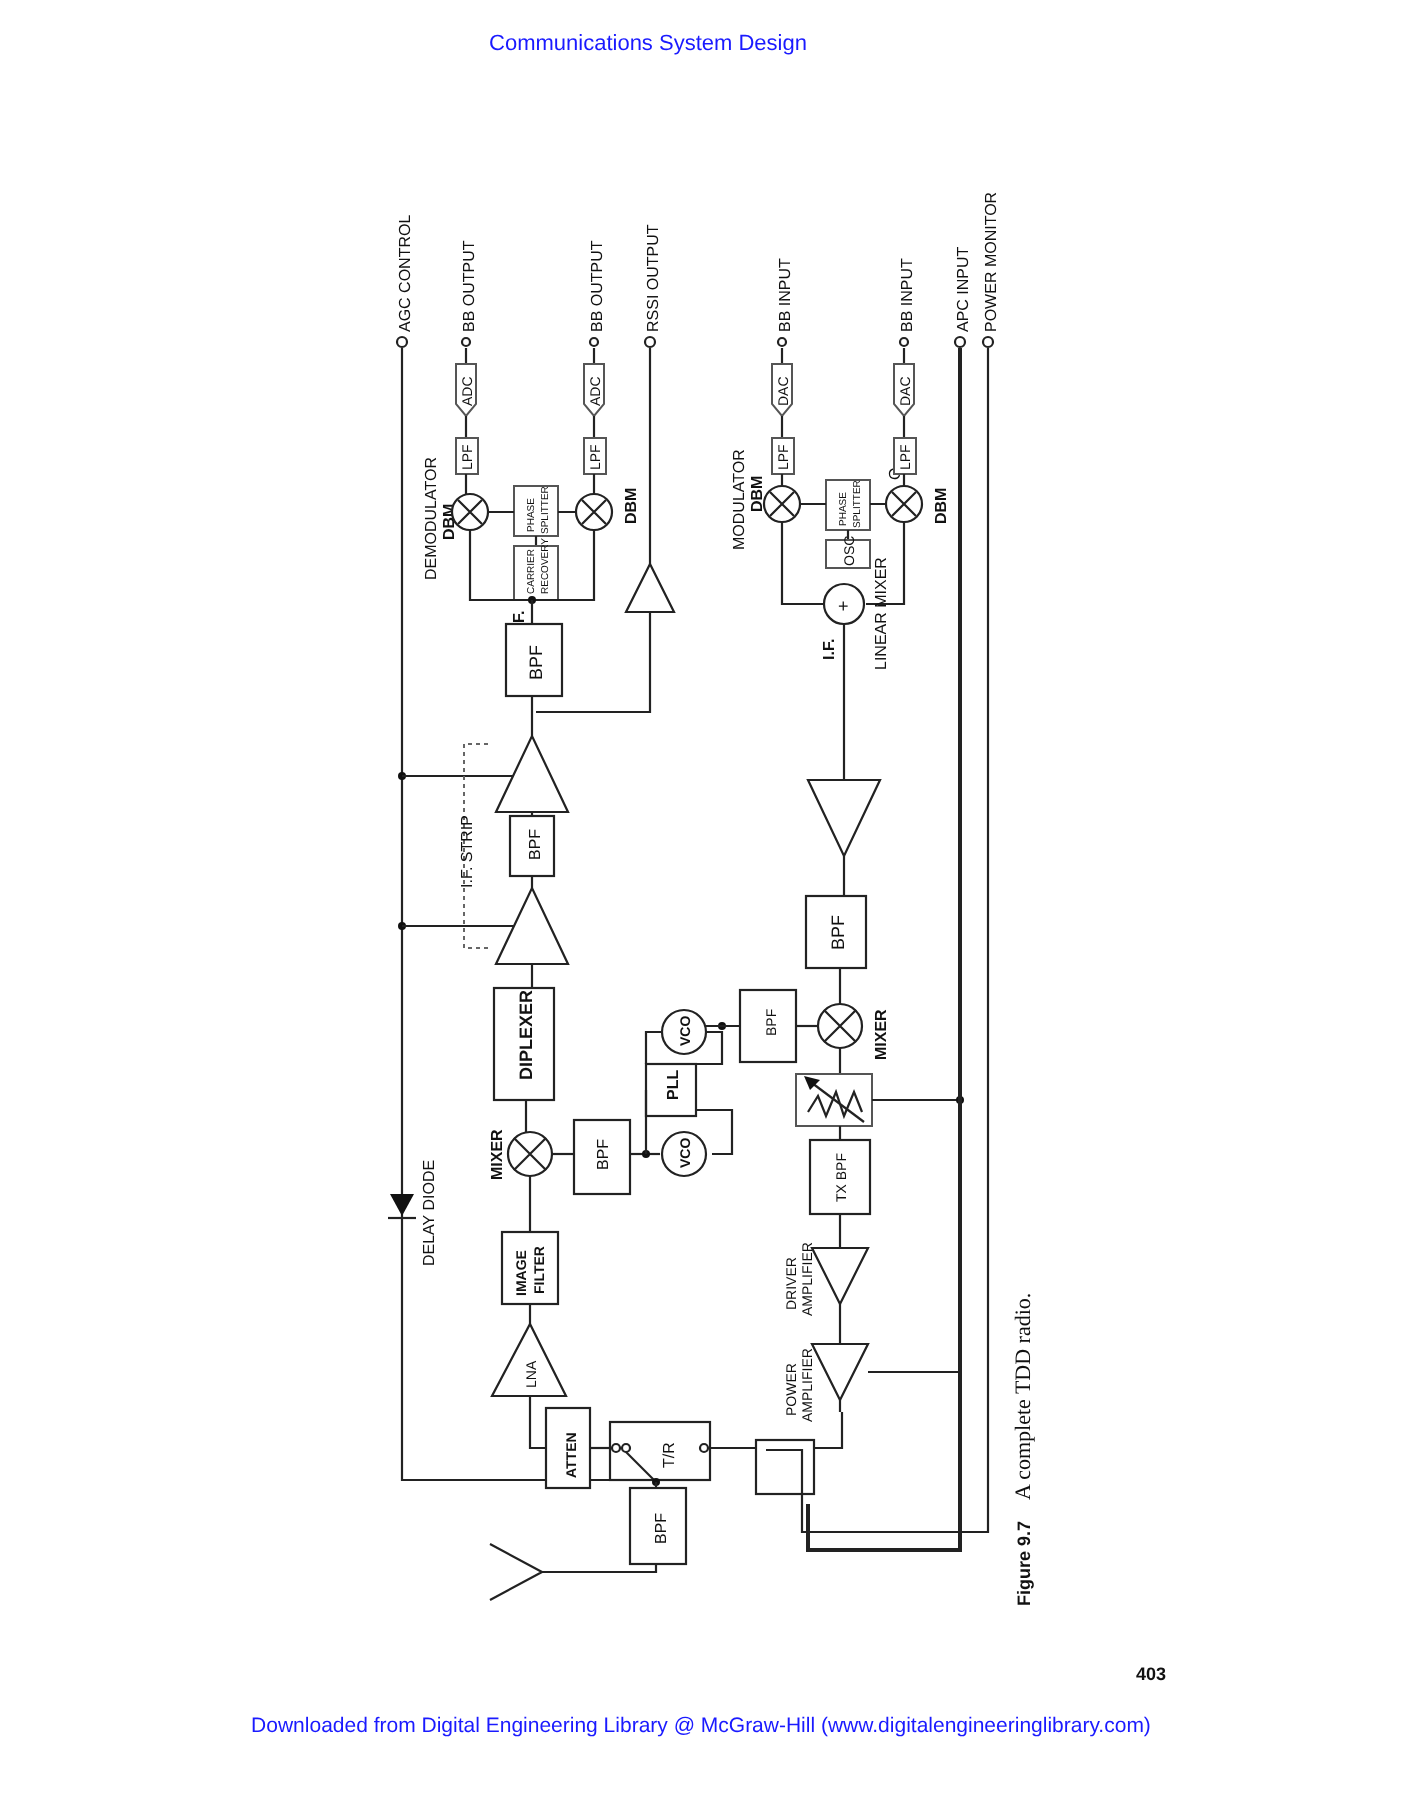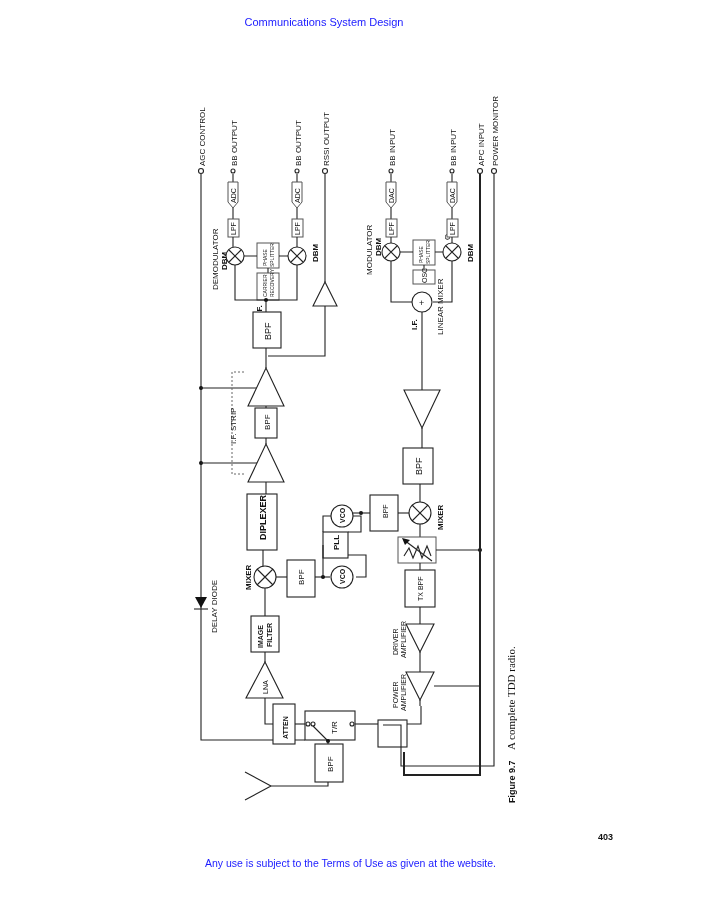--- a/index.html
+++ b/index.html
@@ -1,18 +1,18 @@
 <!DOCTYPE html>
 <html><head>
 <meta charset="utf-8">
 <style>
   html, body { margin: 0; padding: 0; background: #ffffff; }
   body { width: 701px; height: 900px; position: relative; overflow: hidden; font-family: "Liberation Sans", sans-serif; }
   .header { position: absolute; top: 16px; left: 0; width: 648px; text-align: center; color: #1a1aff; font-size: 11px; }
-  .page-num { position: absolute; top: 832px; left: 598px; font-size: 9px; font-weight: bold; color: #111; }
+  .page-num { position: absolute; top: 832px; left: 568px; font-size: 9px; font-weight: bold; color: #111; }
   .footer { position: absolute; top: 858px; left: 0; width: 701px; text-align: center; color: #1a1aff; font-size: 10.5px; line-height: 11px; }
   svg { position: absolute; left: 0; top: 0; }
   svg text { font-family: "Liberation Sans", sans-serif; fill: #111; }
   .ln { stroke: #222; stroke-width: 1.1; fill: none; }
   .thk { stroke: #222; stroke-width: 2; fill: none; }
   .box { stroke: #222; stroke-width: 1.1; fill: #fff; }
   .gbox { stroke: #555; stroke-width: 1; fill: #fff; }
   .dash { stroke: #666; stroke-width: 1; fill: none; stroke-dasharray: 2 2; }
   .dot { fill: #111; }
 </style>
@@ -342,14 +342,14 @@
 
   <g>
     <text transform="translate(515,803) rotate(-90)" font-size="9" font-weight="bold">Figure 9.7</text>
     <text transform="translate(515,750) rotate(-90)" font-size="11" style="font-family:'Liberation Serif', serif;">A complete TDD radio.</text>
   </g>
 </svg>
 
 <div class="page-num">403</div>
 
 <div class="footer">
-  <div>Any use is subject to the Terms of Use as given at the website.</div>
+  <div>Downloaded from Digital Engineering Library @ McGraw-Hill (www.digitalengineeringlibrary.com)</div>
 </div>
 
 </body></html>

